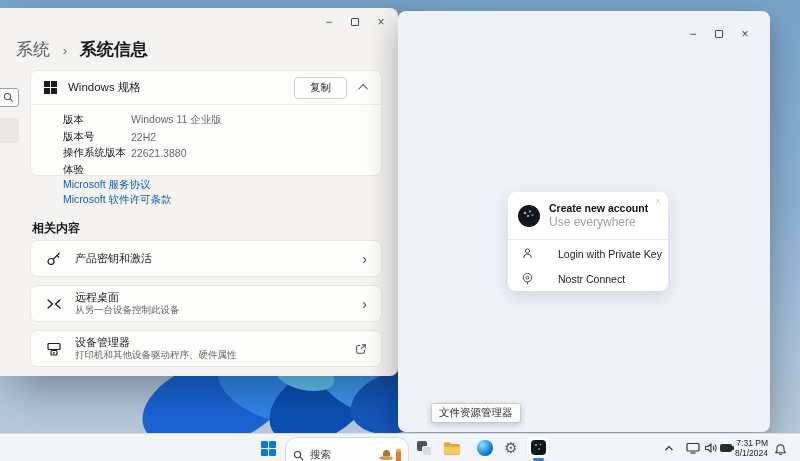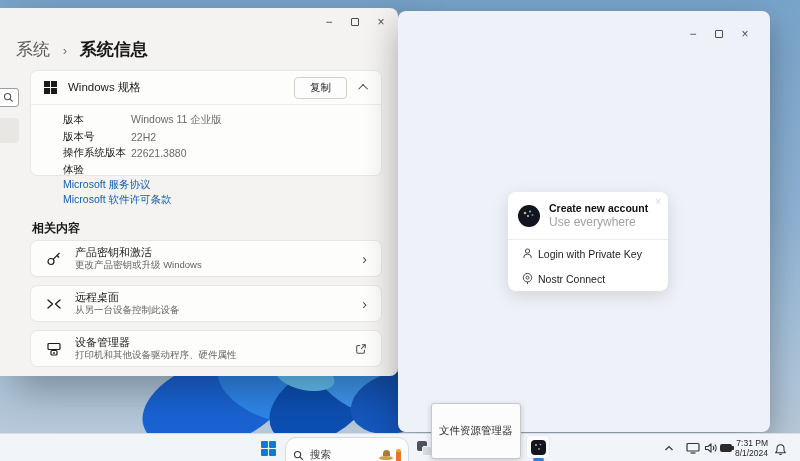--- a/index.html
+++ b/index.html
@@ -73,26 +73,26 @@
 
   .menu-card { position:absolute; left:110px; top:181px; width:160px; height:99px;
     background:#fff; border-radius:8px; box-shadow:0 5px 18px rgba(0,0,0,.12); }
   .menu-head { display:flex; align-items:center; padding:10px 10px 0 10px; position:relative; }
   .menu-head-text { margin-left:9px; line-height:1.25; }
   .menu-title { font-size:10.5px; font-weight:700; color:#101010; white-space:nowrap; }
   .menu-sub { font-size:12px; color:#a2a2a2; }
   .menu-close { position:absolute; right:7px; top:4px; color:#d4d4d4; font-size:10px; }
   .menu-divider { margin:9px 0 0 0; border-top:1px solid #ececec; }
   .menu-item { display:flex; align-items:center; height:23px; padding:0 0 0 13px; margin-top:2px; }
-  .menu-item-label { margin-left:4px; font-size:10.5px; color:#1d1d1d; white-space:nowrap; }
+  .menu-item-label { margin-left:24px; font-size:10.5px; color:#1d1d1d; white-space:nowrap; }
 
   
   .tooltip { position:absolute; left:431px; top:403px; z-index:6;
     background:#fcfcfc; border:1px solid #c8c8c8; border-radius:3px;
-    padding:20px 7px; font-size:10.5px; color:#2a2a2a; box-shadow:0 2px 6px rgba(0,0,0,.18); }
+    padding:2px 7px; font-size:10.5px; color:#2a2a2a; box-shadow:0 2px 6px rgba(0,0,0,.18); }
 
   
   .taskbar { position:absolute; left:0; top:433px; width:800px; height:28px;
     background:#f1f4f9; border-top:1px solid #d8dde4; z-index:5; }
   .tb-item { position:absolute; top:2px; width:24px; height:24px;
     display:flex; align-items:center; justify-content:center; border-radius:4px; }
   .start-logo { width:15px; height:15px; display:grid; grid-template-columns:7px 7px;
     grid-template-rows:7px 7px; gap:1px; }
   .start-logo div { background:#0e7ad8; border-radius:1px; }
 
@@ -206,21 +206,20 @@
   <div class="card rel-card" style="left:30px; top:232px;">
     <div class="rel-icon">
       <svg width="16" height="16" viewBox="0 0 16 16">
         <circle cx="5" cy="10.5" r="3" fill="none" stroke="#1b1b1b" stroke-width="1.2"></circle>
         <line x1="7.3" y1="8.2" x2="13.5" y2="2" stroke="#1b1b1b" stroke-width="1.2"></line>
         <line x1="11" y1="4.5" x2="13" y2="6.5" stroke="#1b1b1b" stroke-width="1.2"></line>
       </svg>
     </div>
     <div class="rel-text">
       <div class="rel-title">产品密钥和激活</div>
-      <div class="rel-sub">更改产品密钥或升级 Windows</div>
     </div>
     <span class="rel-trailing">›</span>
   </div>
 
   <div class="card rel-card" style="left:30px; top:277px;">
     <div class="rel-icon">
       <svg width="16" height="16" viewBox="0 0 16 16">
         <path d="M2 4 L6.5 8 L2 12" fill="none" stroke="#1b1b1b" stroke-width="1.3" stroke-linecap="round" stroke-linejoin="round"></path>
         <path d="M14 4 L9.5 8 L14 12" fill="none" stroke="#1b1b1b" stroke-width="1.3" stroke-linecap="round" stroke-linejoin="round"></path>
       </svg>

